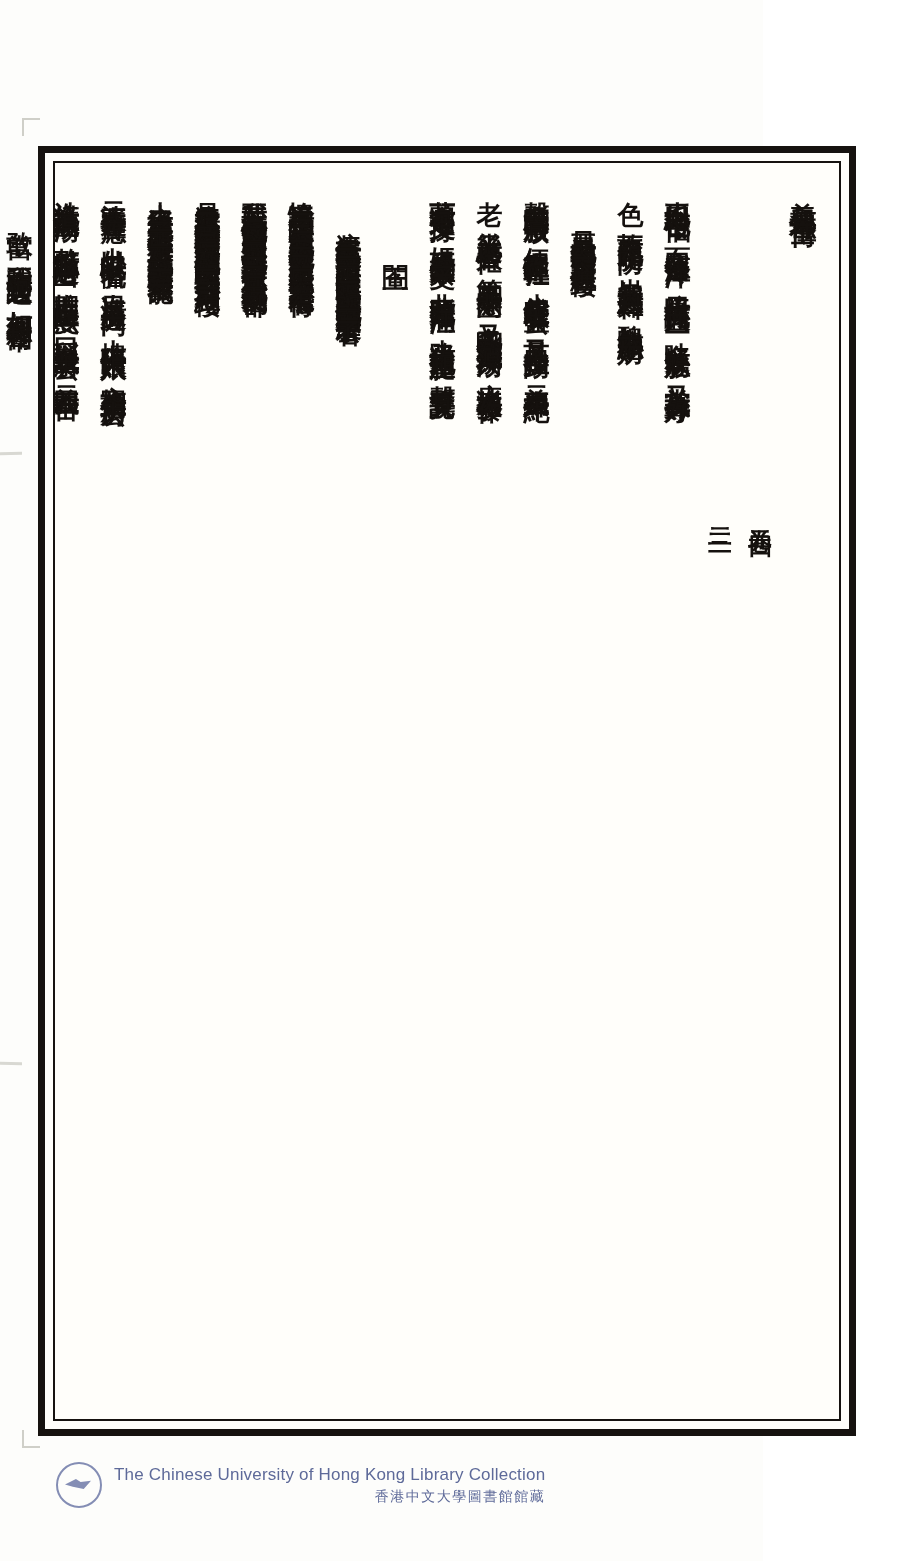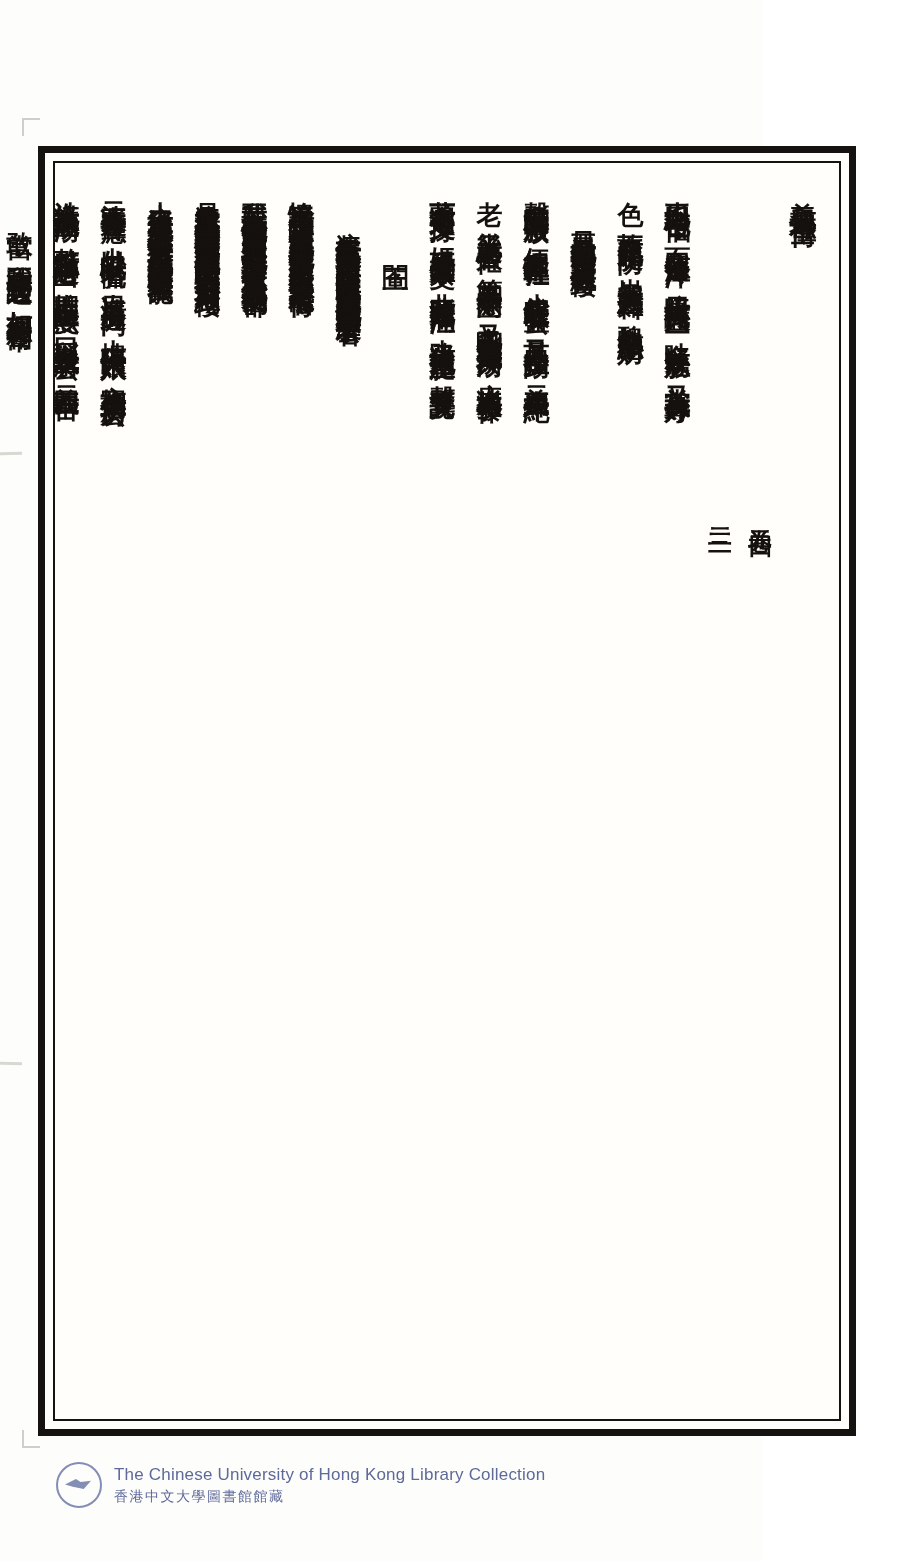--- a/index.html
+++ b/index.html
@@ -156,20 +156,21 @@
     font-family: "Liberation Sans", sans-serif;
     font-size: 17px;
     color: #5e6a99;
     letter-spacing: 0.2px;
   }
   #stamp-zh {
     font-family: Liberation Mono, monospace;
     font-size: 14px;
     color: #5e6a99;
     letter-spacing: 1.5px;
+    text-align: right;
   }
 </style>
 </head>
 <body>
 
 <div id="page-scan">
 
   <div class="gutter-mark gutter-left-top"></div>
   <div class="gutter-mark gutter-left-bot"></div>
   <div class="corner-tick corner-tl"></div>

